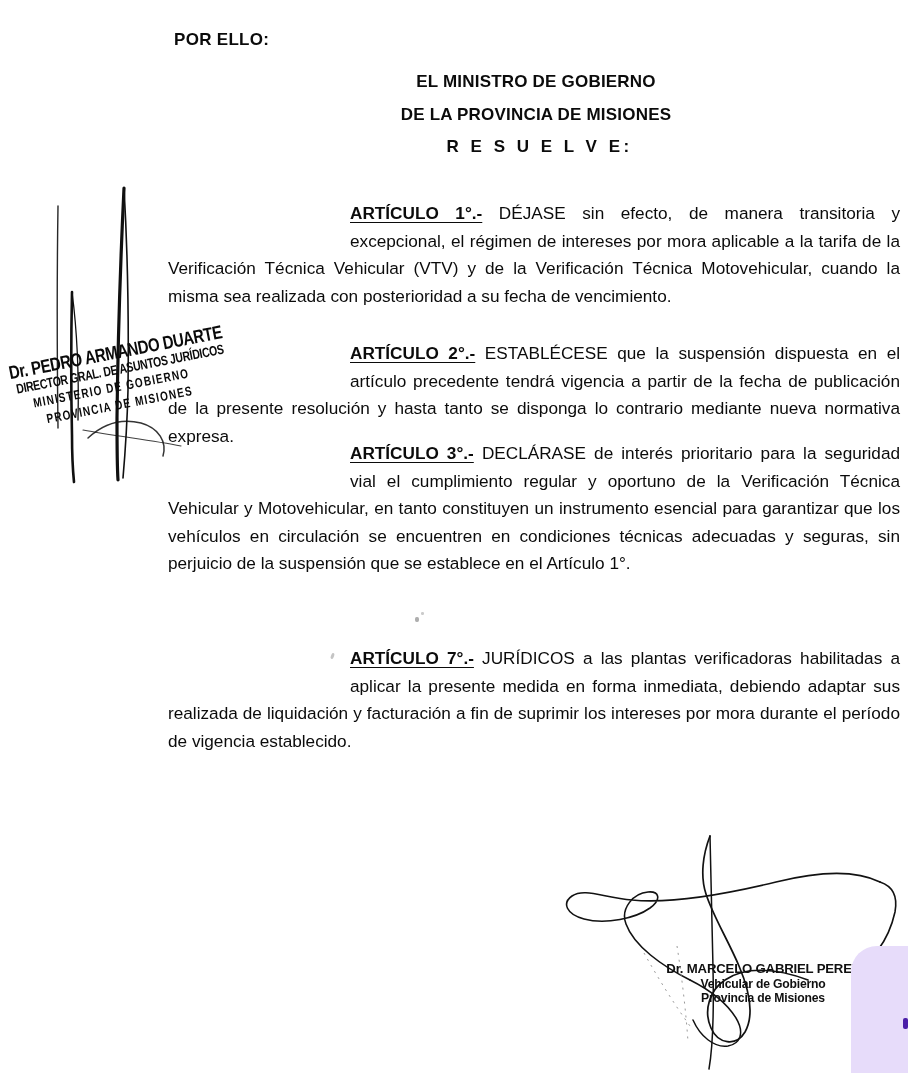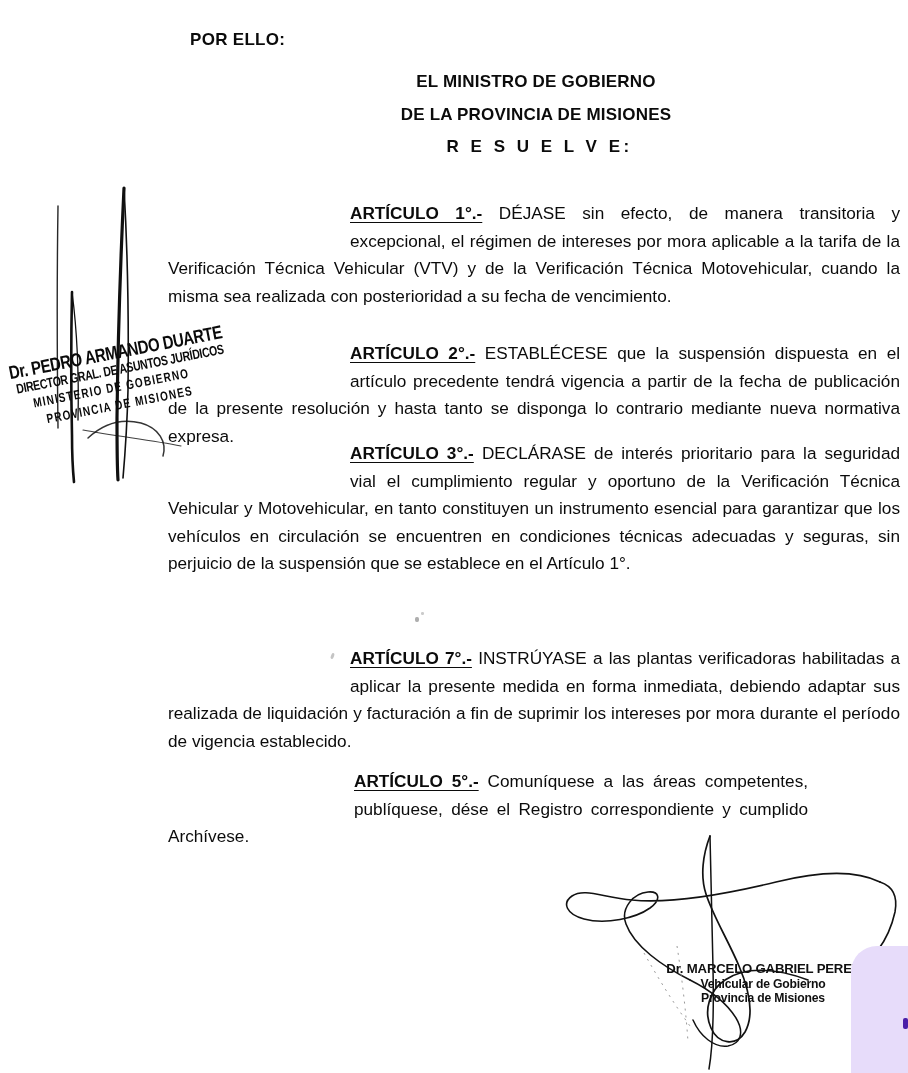--- a/index.html
+++ b/index.html
@@ -15,21 +15,21 @@
     position: relative;
     width: 908px;
     height: 1073px;
     background: #ffffff;
     overflow: hidden;
   }
 
   
   .por-ello {
     position: absolute;
-    left: 190px;
+    left: 174px;
     top: 30px;
     font-size: 17px;
     font-weight: bold;
     letter-spacing: 0.3px;
   }
   .center-head {
     position: absolute;
     left: 0;
     width: 908px;
     text-align: center;
@@ -215,26 +215,23 @@
 
   <div class="article a2">
     <span class="ind-block"></span><span class="art-label">ARTÍCULO 2°.-</span><span class="lead">&nbsp;</span><span class="lead">ESTABLÉCESE</span><span> que la suspensión dispuesta en el artículo precedente tendrá vigencia a partir de la fecha de publicación de la presente resolución y hasta tanto se disponga lo contrario mediante nueva normativa expresa.</span>
   </div>
 
   <div class="article a3">
     <span class="ind-block"></span><span class="art-label">ARTÍCULO 3°.-</span><span class="lead">&nbsp;</span><span class="lead">DECLÁRASE</span><span> de interés prioritario para la seguridad vial el cumplimiento regular y oportuno de la Verificación Técnica Vehicular y Motovehicular, en tanto constituyen un instrumento esencial para garantizar que los vehículos en circulación se encuentren en condiciones técnicas adecuadas y seguras, sin perjuicio de la suspensión que se establece en el Artículo 1°.</span>
   </div>
 
   <div class="article a4">
-    <span class="ind-block"></span><span class="art-label">ARTÍCULO 7°.-</span><span class="lead">&nbsp;</span><span class="lead">INSTRÚYASE</span><span> a las plantas verificadoras habilitadas a aplicar la presente medida en forma inmediata, debiendo adaptar sus realizada de liquidación y facturación a fin de suprimir los intereses por mora durante el período de vigencia establecido.</span>
-  </div>
-
-  <div class="article a5">
-    <span class="ind-block-a5"></span><span class="art-label">ARTÍCULO 5°.-</span><span>&nbsp;</span><span>Comuníquese a las áreas competentes, publíquese, dése el Registro correspondiente y cumplido Archívese.</span>
-  </div>
+    <span class="ind-block"></span><span class="art-label">ARTÍCULO 7°.-</span><span class="lead">&nbsp;</span><span class="lead">JURÍDICOS</span><span> a las plantas verificadoras habilitadas a aplicar la presente medida en forma inmediata, debiendo adaptar sus realizada de liquidación y facturación a fin de suprimir los intereses por mora durante el período de vigencia establecido.</span>
+  </div>
+
 
   <div class="initials">
     <svg width="165" height="310" viewBox="0 0 165 310" xmlns="http://www.w3.org/2000/svg">
       <g fill="none" stroke="#101010" stroke-linecap="round">
         <path d="M69 8 C 66 70, 63 150, 62 238 C 62 268, 62 285, 63 300" stroke-width="3.2"></path>
         <path d="M69 8 C 72 60, 74 130, 73 210 C 72 250, 70 275, 68 298" stroke-width="1.6"></path>
         <path d="M17 112 C 16 160, 16 210, 17 255 C 17 280, 18 292, 19 302" stroke-width="2.6"></path>
         <path d="M17 112 C 22 150, 24 195, 23 240" stroke-width="1.3"></path>
         <path d="M3 26 C 2 90, 2 170, 3 248" stroke-width="1.4" opacity=".9"></path>
         <path d="M28 250 C 60 256, 95 260, 126 266" stroke-width="1.2" opacity=".8"></path>

